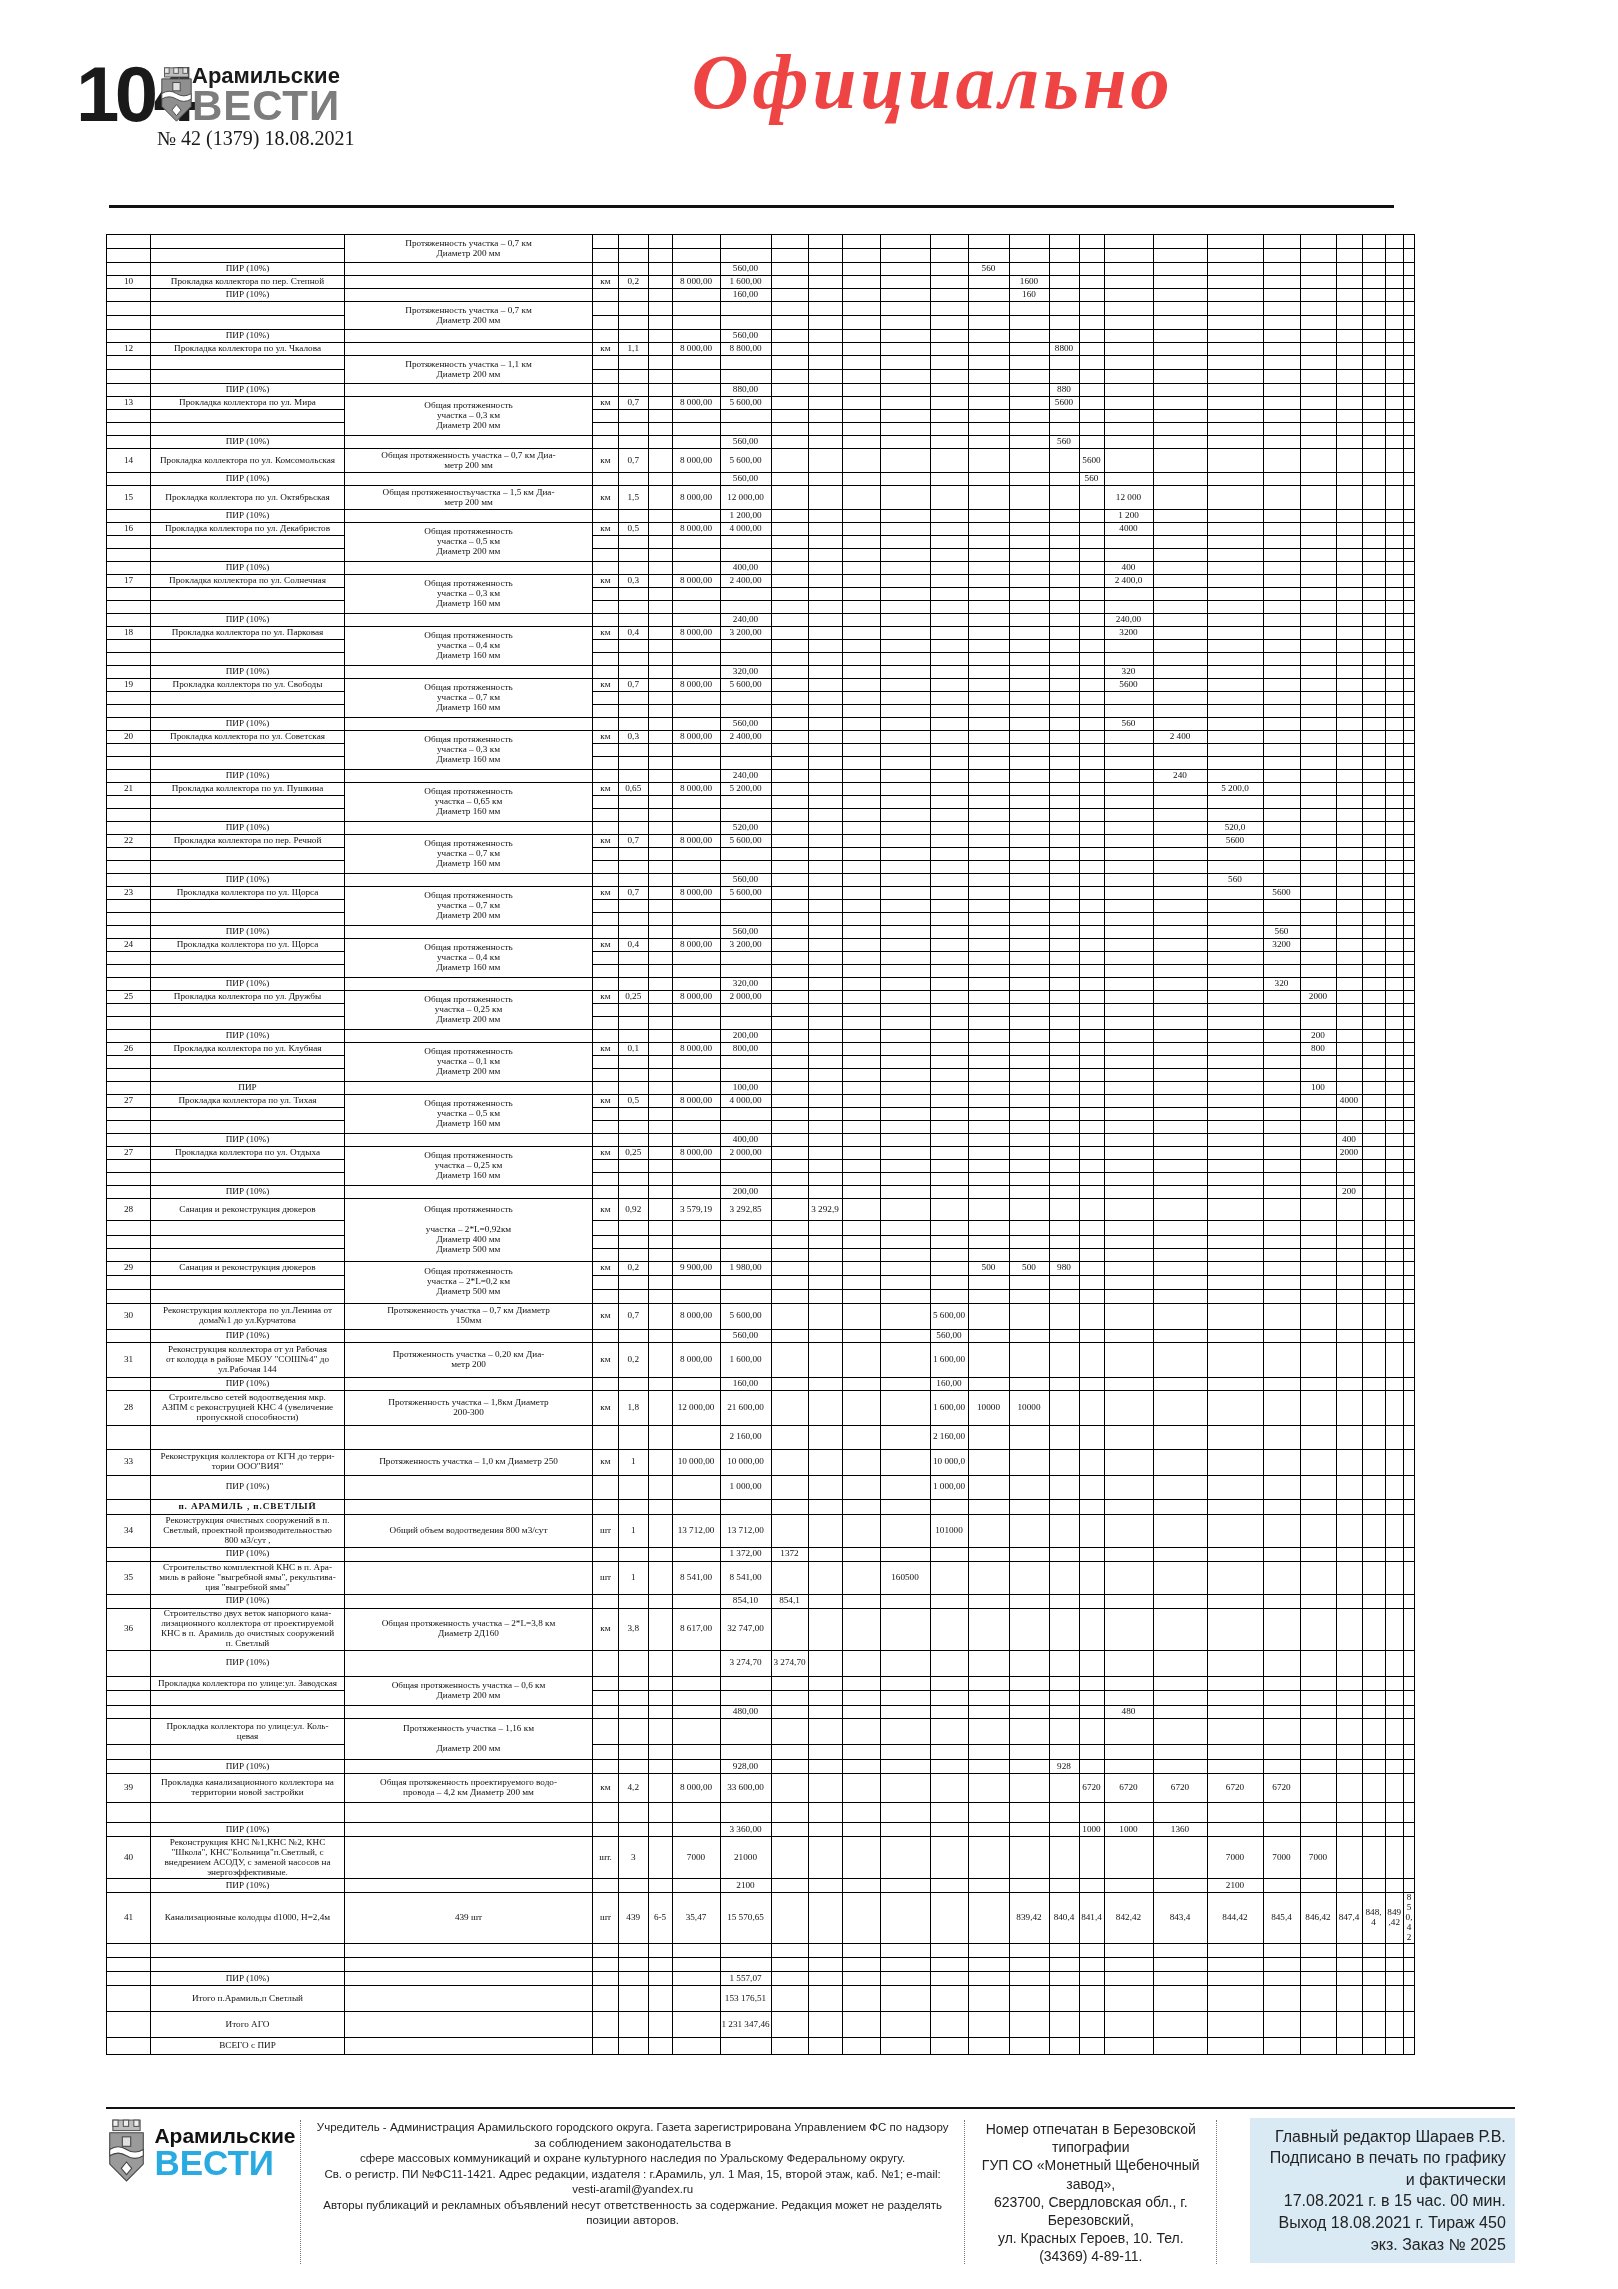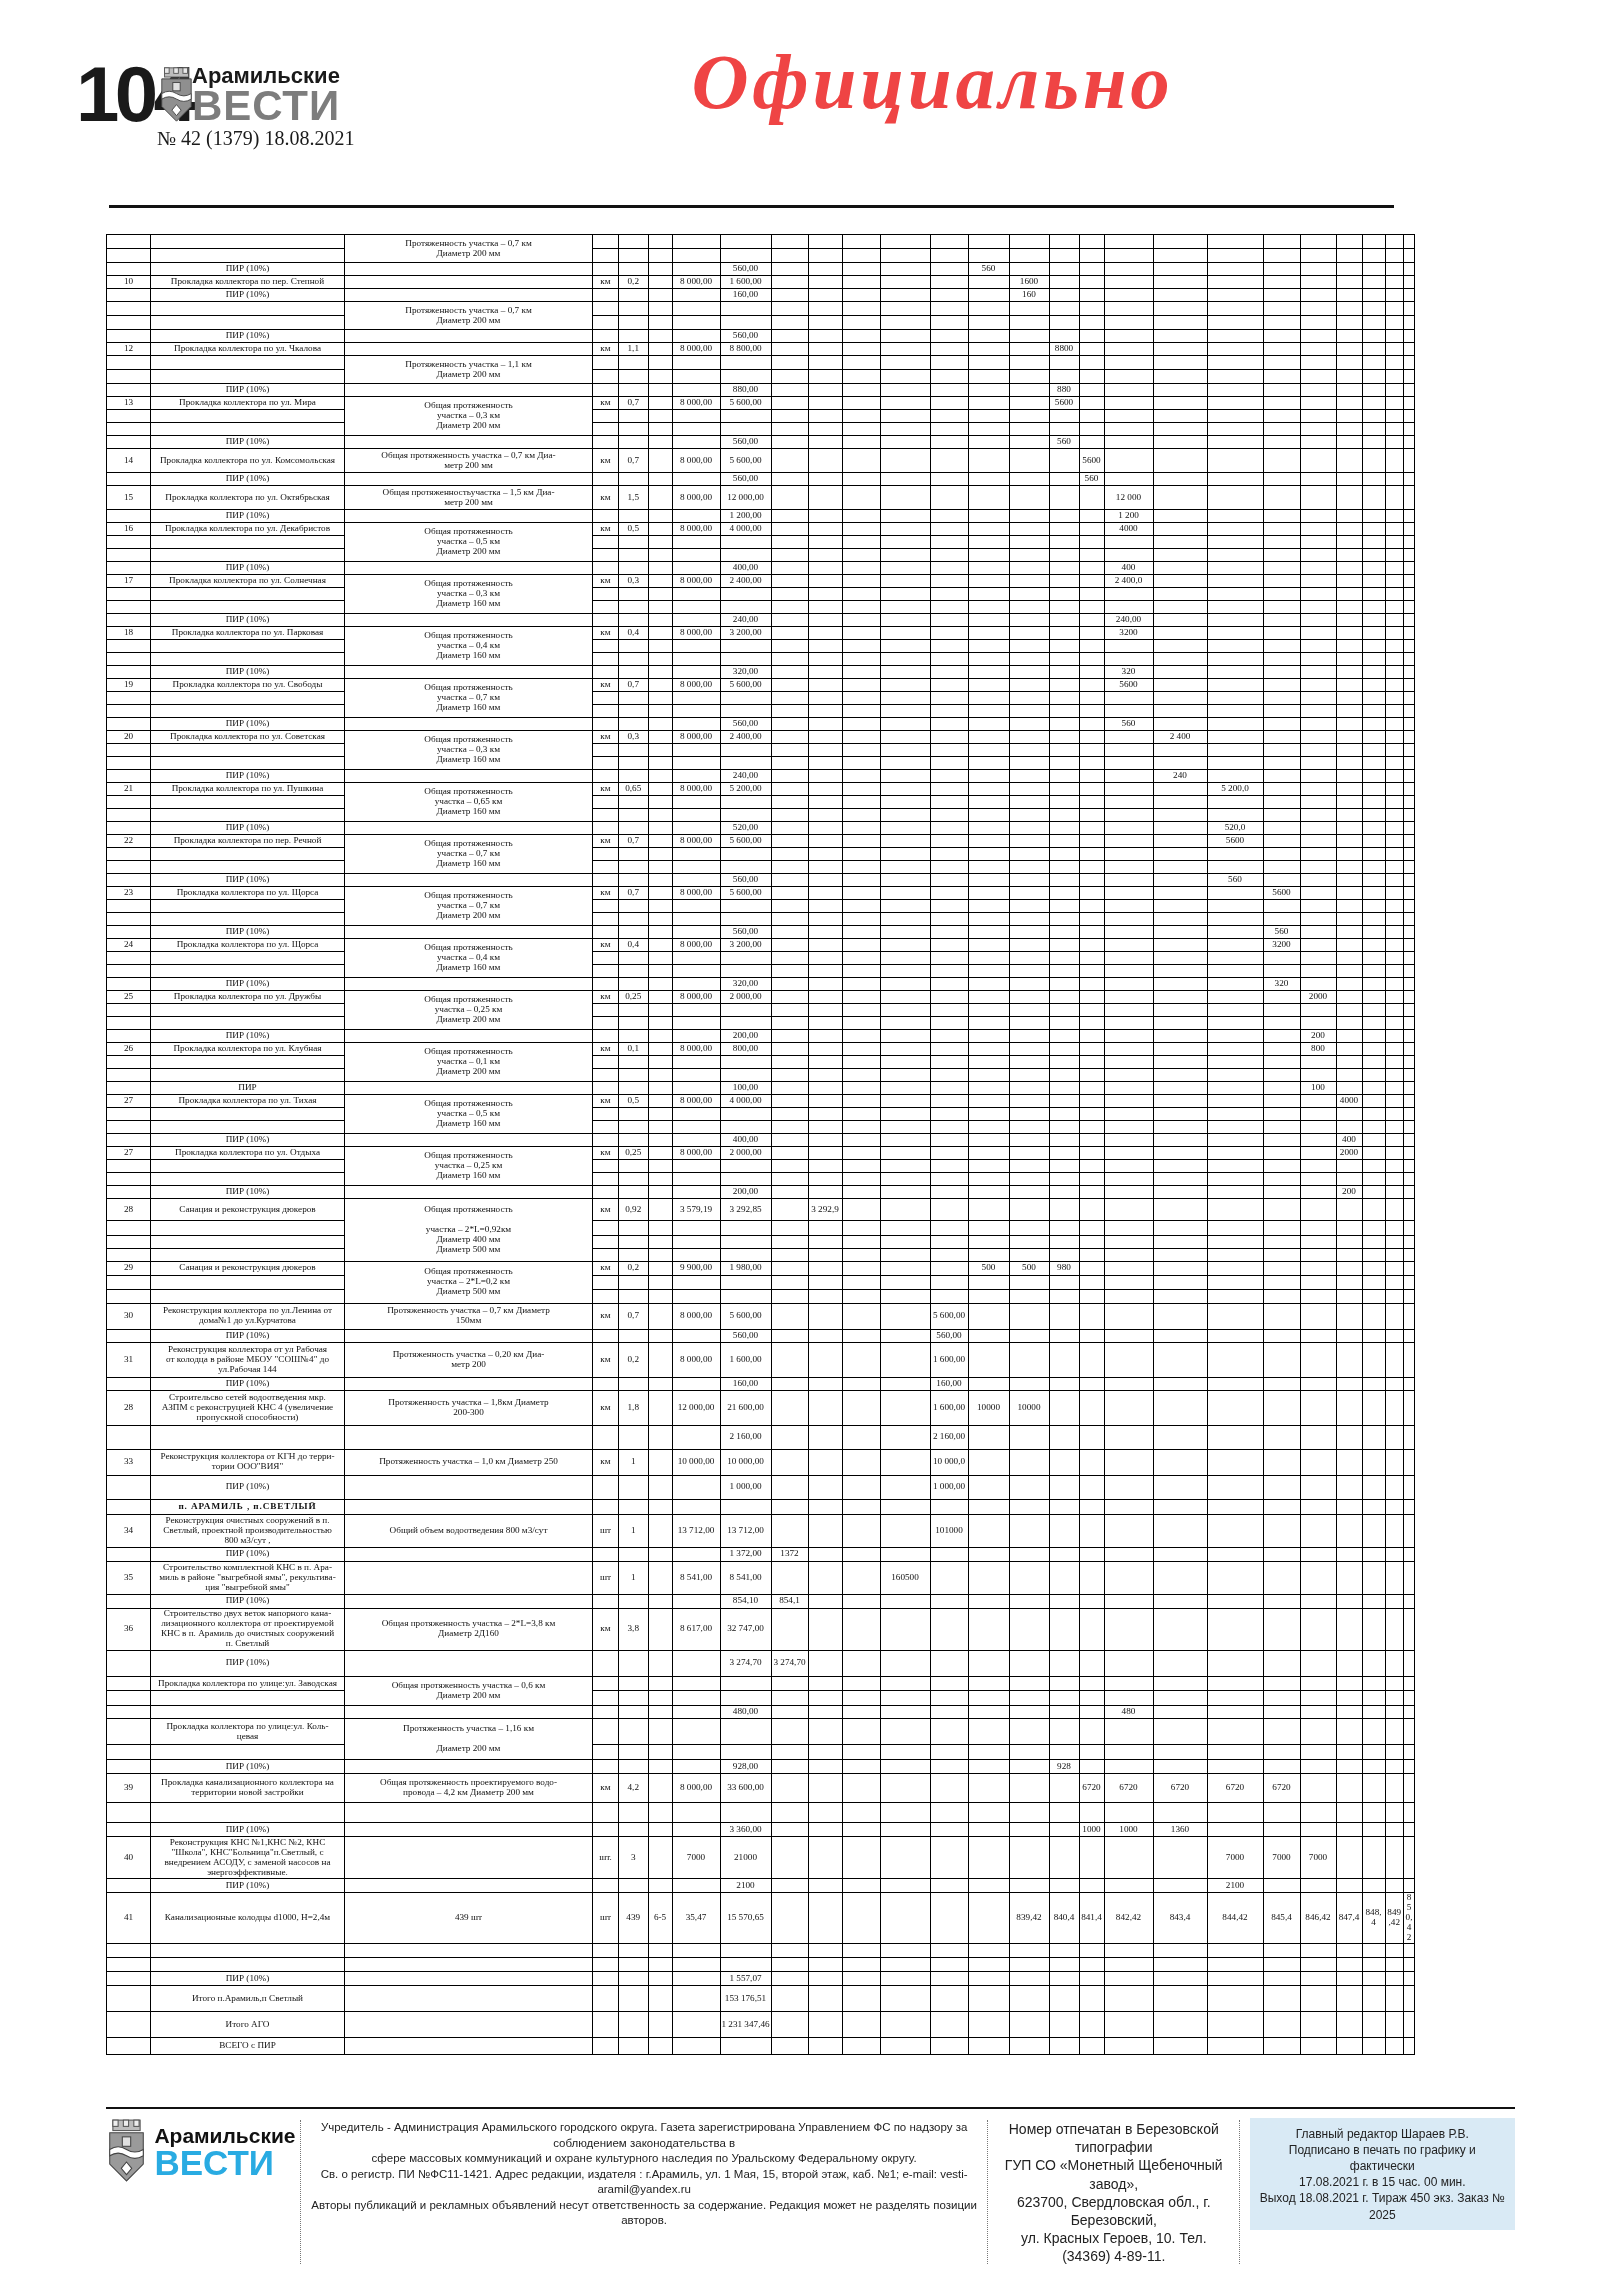--- a/index.html
+++ b/index.html
@@ -30,21 +30,21 @@
   
   #footer{position:absolute;left:106px;top:2107px;width:1409px;border-top:2.8px solid #111;
       display:flex;align-items:flex-start;padding-top:9.2px;
       font-family:"Liberation Sans",sans-serif;color:#222;}
   .fsep{border-left:1.8px dotted #777;align-self:stretch;margin:1.8px 9.2px;}
   #f-logo{width:185px;display:flex;align-items:center;gap:7.4px;}
   #f-logo .t1{font-weight:bold;font-size:21px;color:#111;line-height:1;}
   #f-logo .t2{font-weight:bold;font-size:35px;line-height:.95;}
   #f-pub{flex:1;text-align:center;font-size:11.5px;line-height:1.35;padding-top:1.8px;}
   #f-print{width:233px;text-align:center;font-size:14px;line-height:1.3;padding-top:1.8px;}
-  #f-edit{width:247px;text-align:center;font-size:12px;line-height:1.35;padding:7.4px 9.2px;}
+  #f-edit{width:247px;text-align:right;font-size:16px;line-height:1.35;padding:7.4px 9.2px;margin-left:23px;}
 </style>
 </head>
 <body>
 
 <div id="page">
 
   <div id="big-number">104</div>
   <div id="arms-top">
     <svg width="35" height="57" viewBox="0 0 38 62">
       <rect x="6" y="2" width="26" height="10" fill="#bdbdbd" stroke="#555"></rect>

